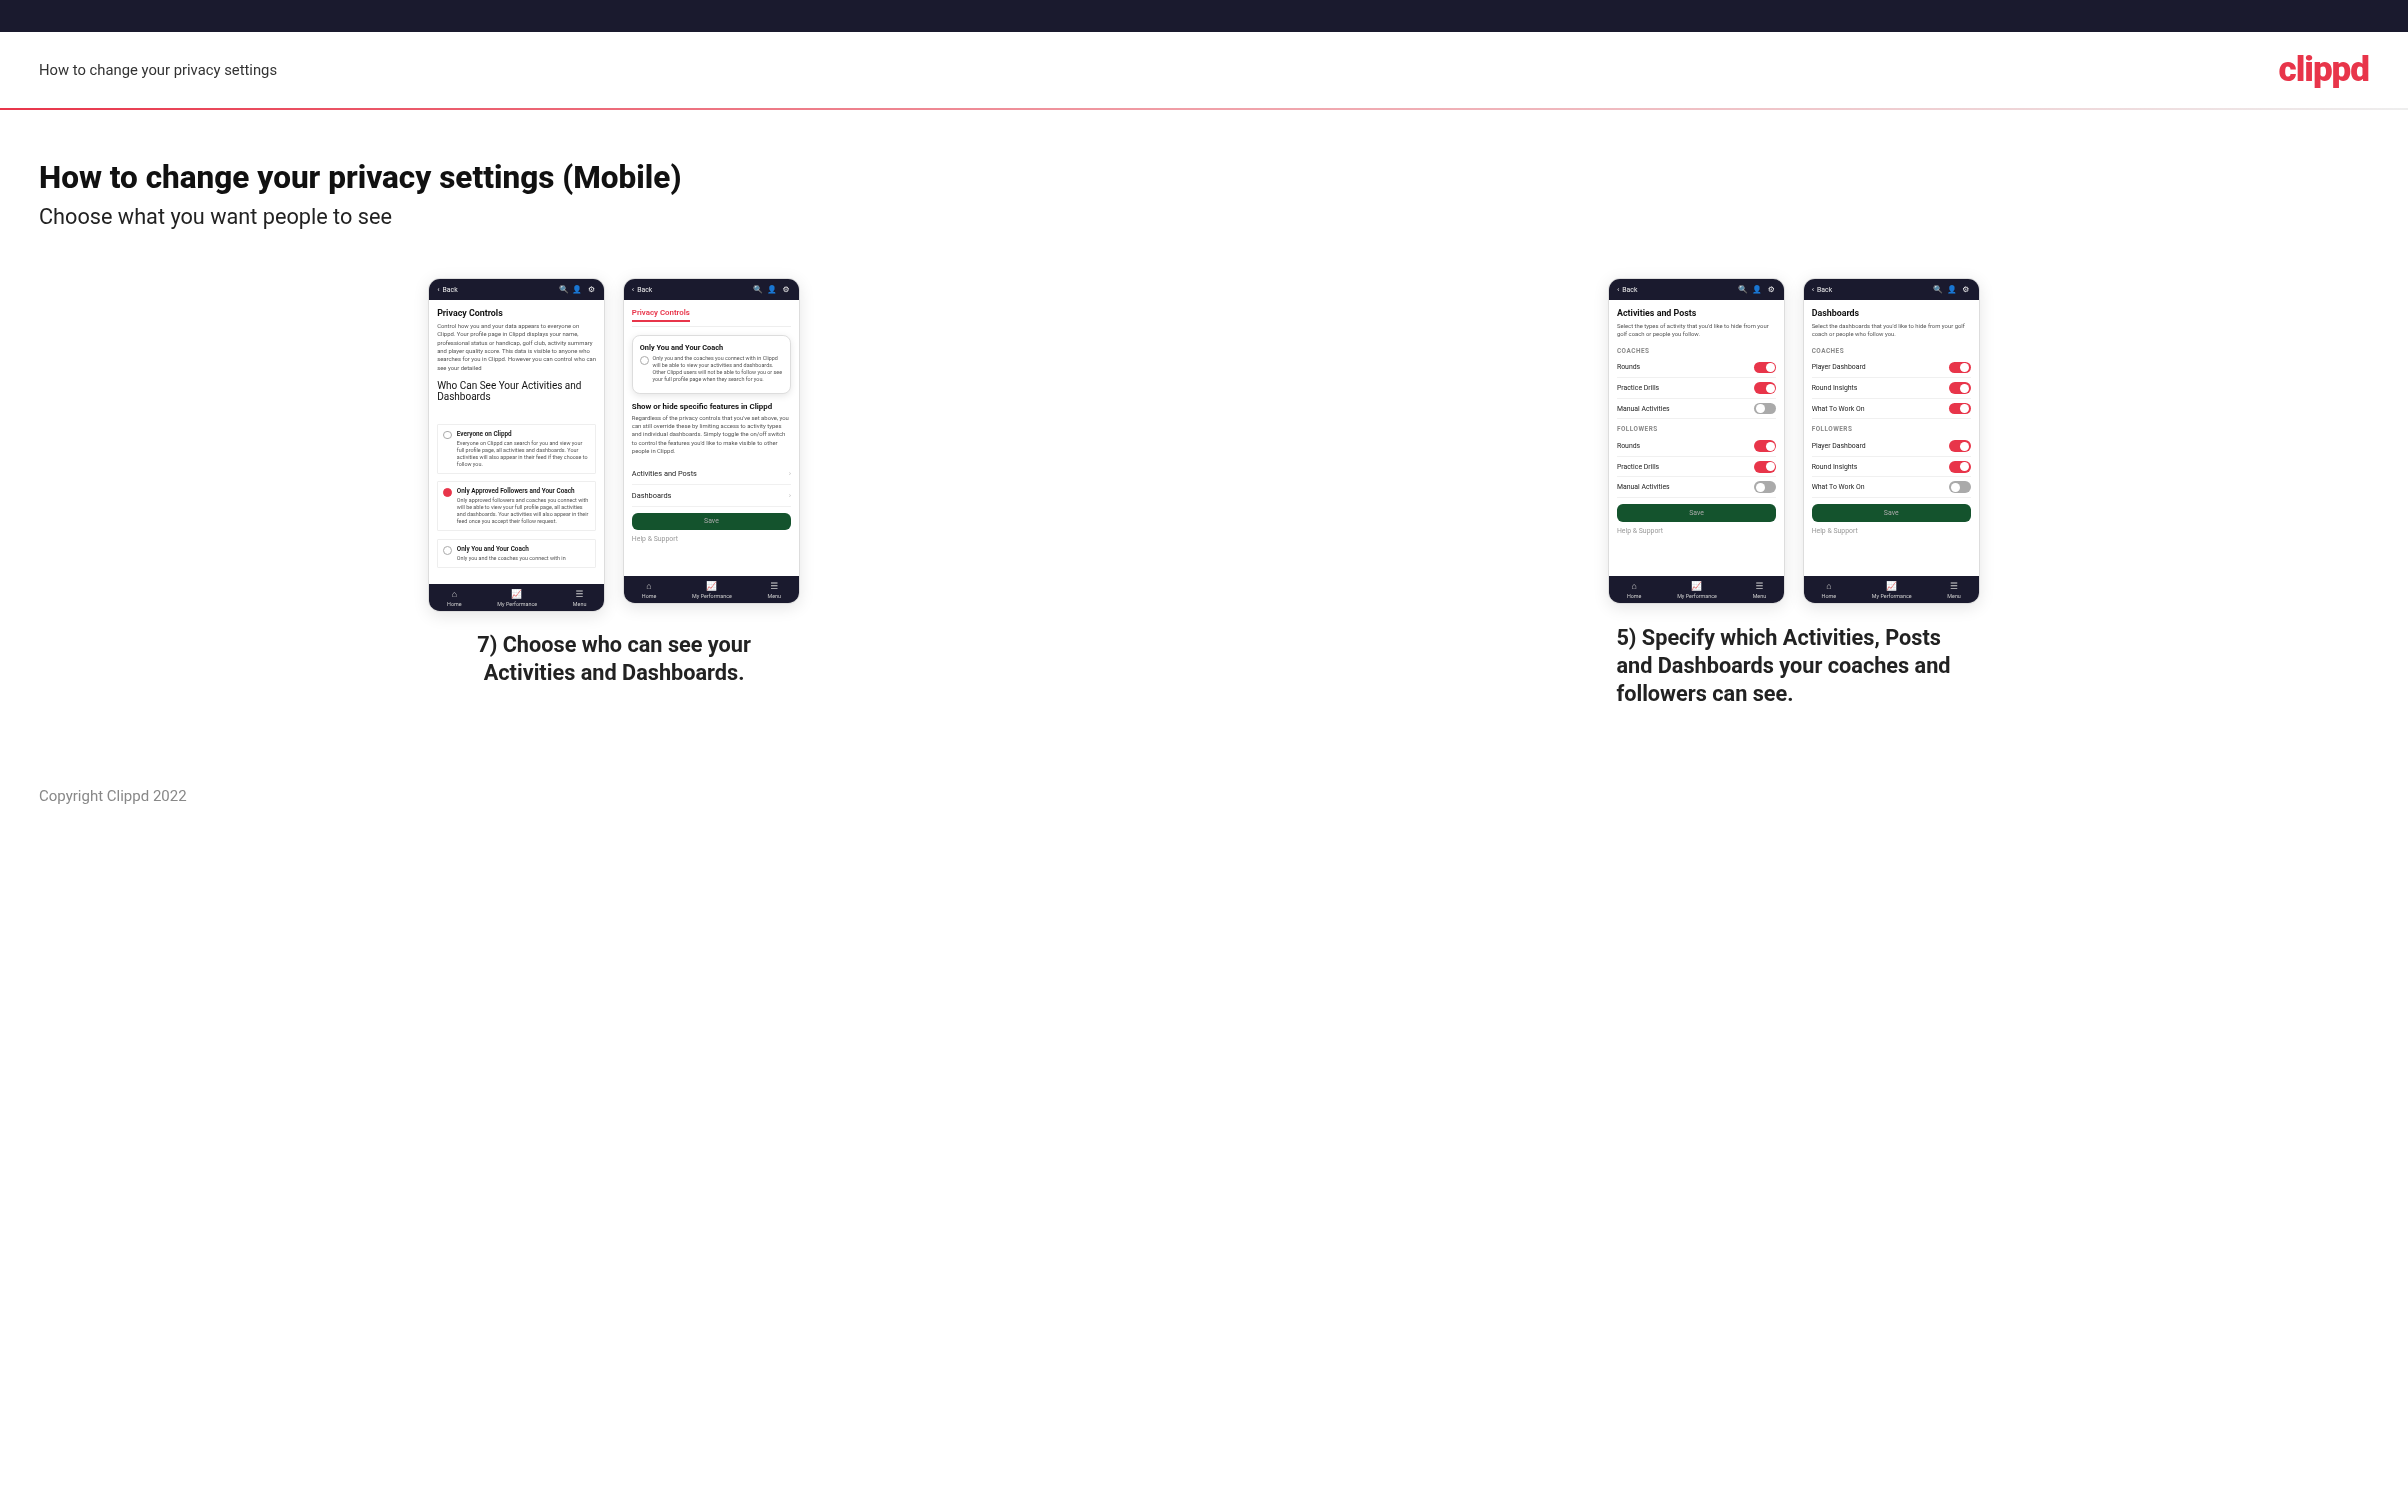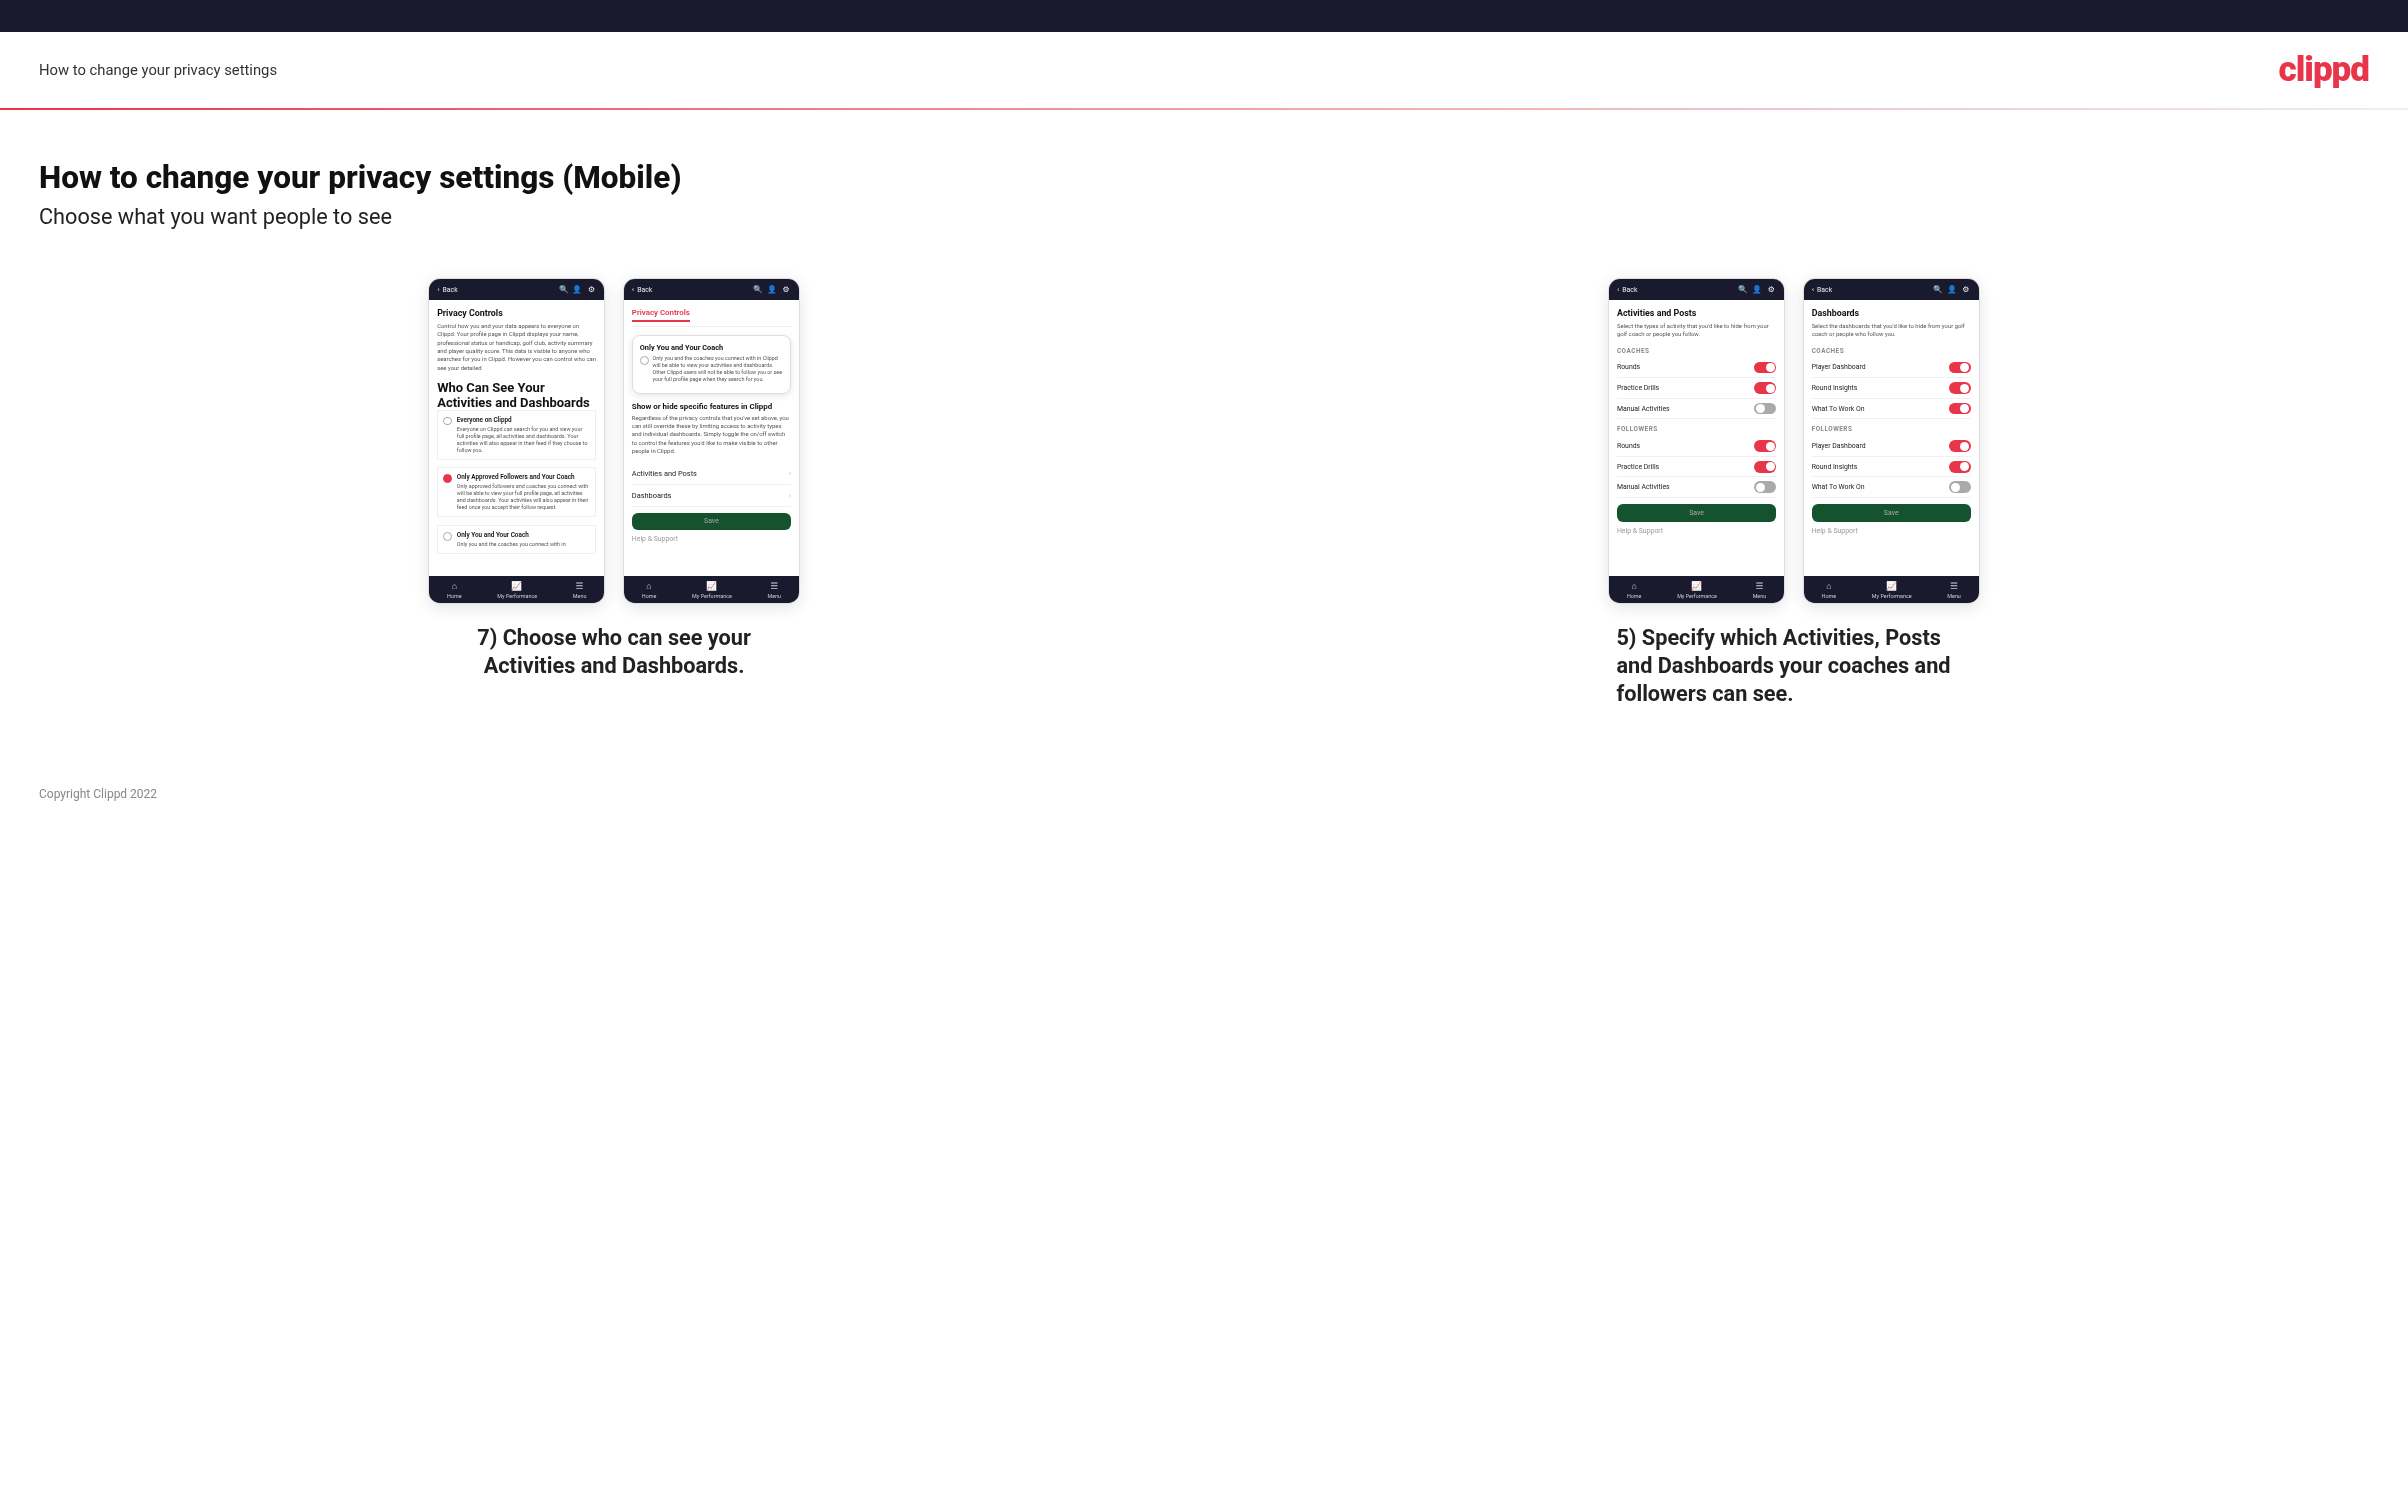--- a/index.html
+++ b/index.html
@@ -122,24 +122,24 @@
       color: #111;
       margin-bottom: 3.9px;
     }
     .p-section-body {
       font-size: 5.9px;
       color: #555;
       line-height: 1.4;
       margin-bottom: 7.9px;
     }
     .p-sub-heading {
-      font-size: 13px;
-      font-weight: 700;
+      font-size: 10px;
+      font-weight: 400;
       color: #111;
-      margin-bottom: 0;
+      margin-bottom: 22px;
     }
 
     
     .p-radio-option {
       display: flex;
       align-items: flex-start;
       gap: 4.9px;
       margin-bottom: 7.9px;
       padding: 4.9px;
       border: 1px solid #eee;
@@ -362,21 +362,21 @@
     }
 
     .single-phone {
       width: 177px;
       flex-shrink: 0;
     }
 
     
     .footer {
       padding: 19.7px 39px;
-      font-size: 12px;
+      font-size: 15px;
       color: #888;
     }
   </style>
 </head>
 <body>
 
 <div class="top-bar"></div>
 
 <div class="header">
   <span class="header-title">How to change your privacy settings</span>

